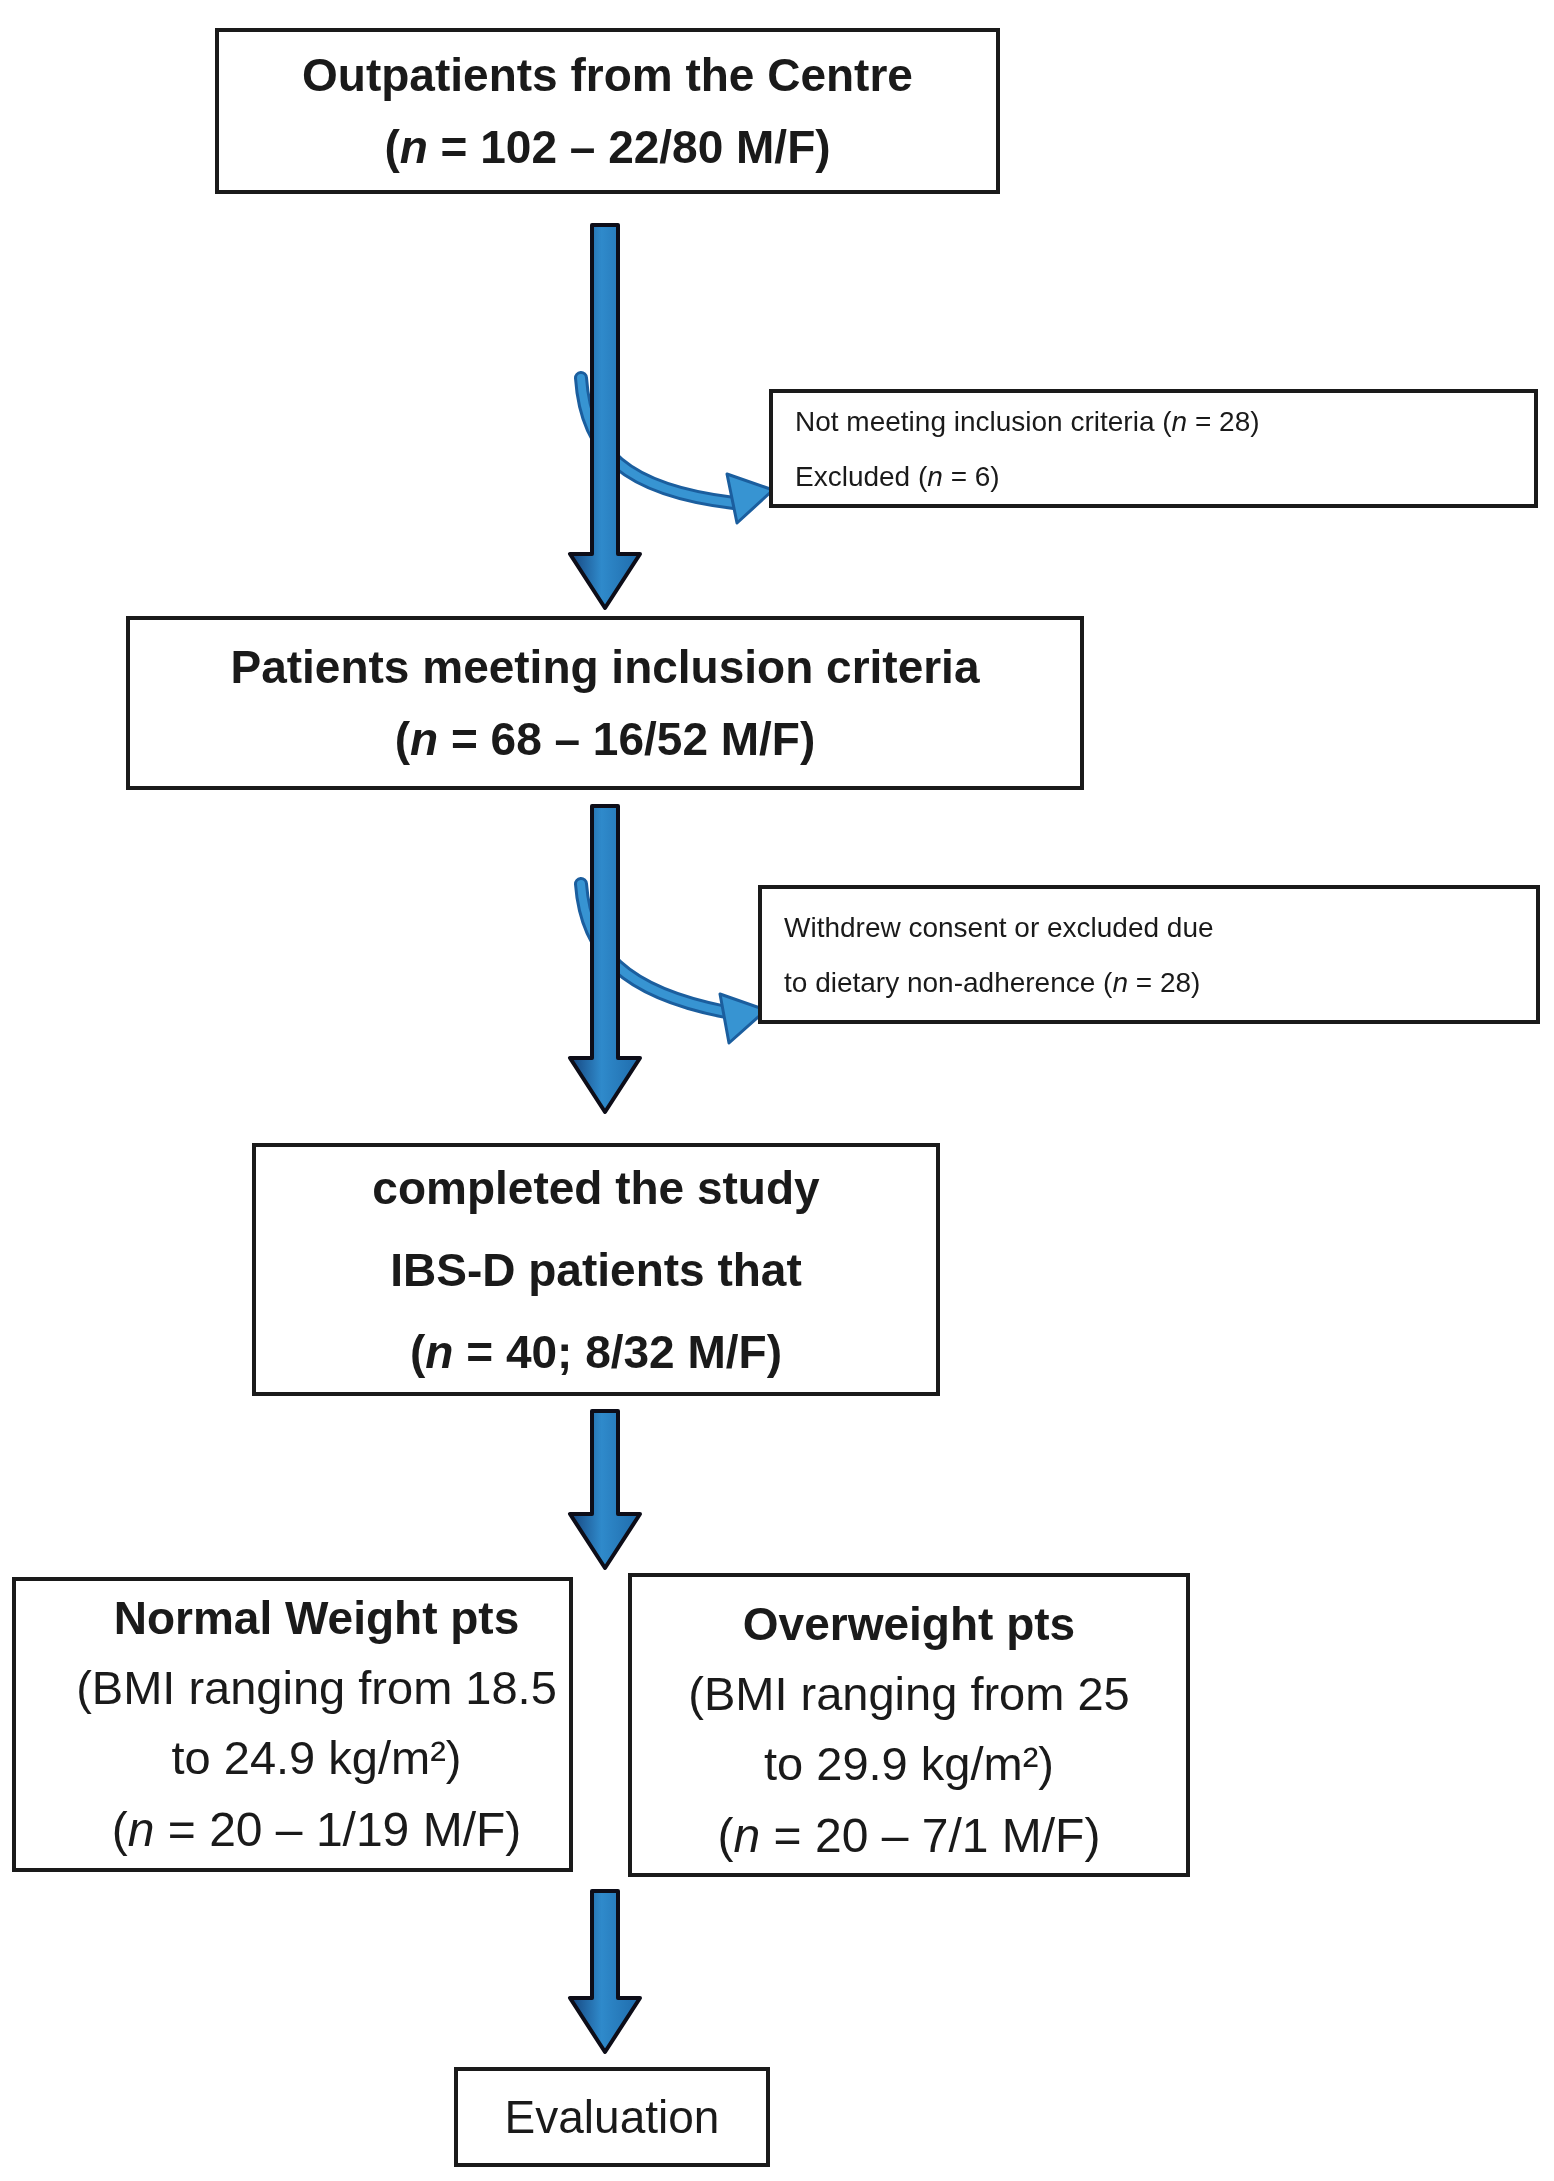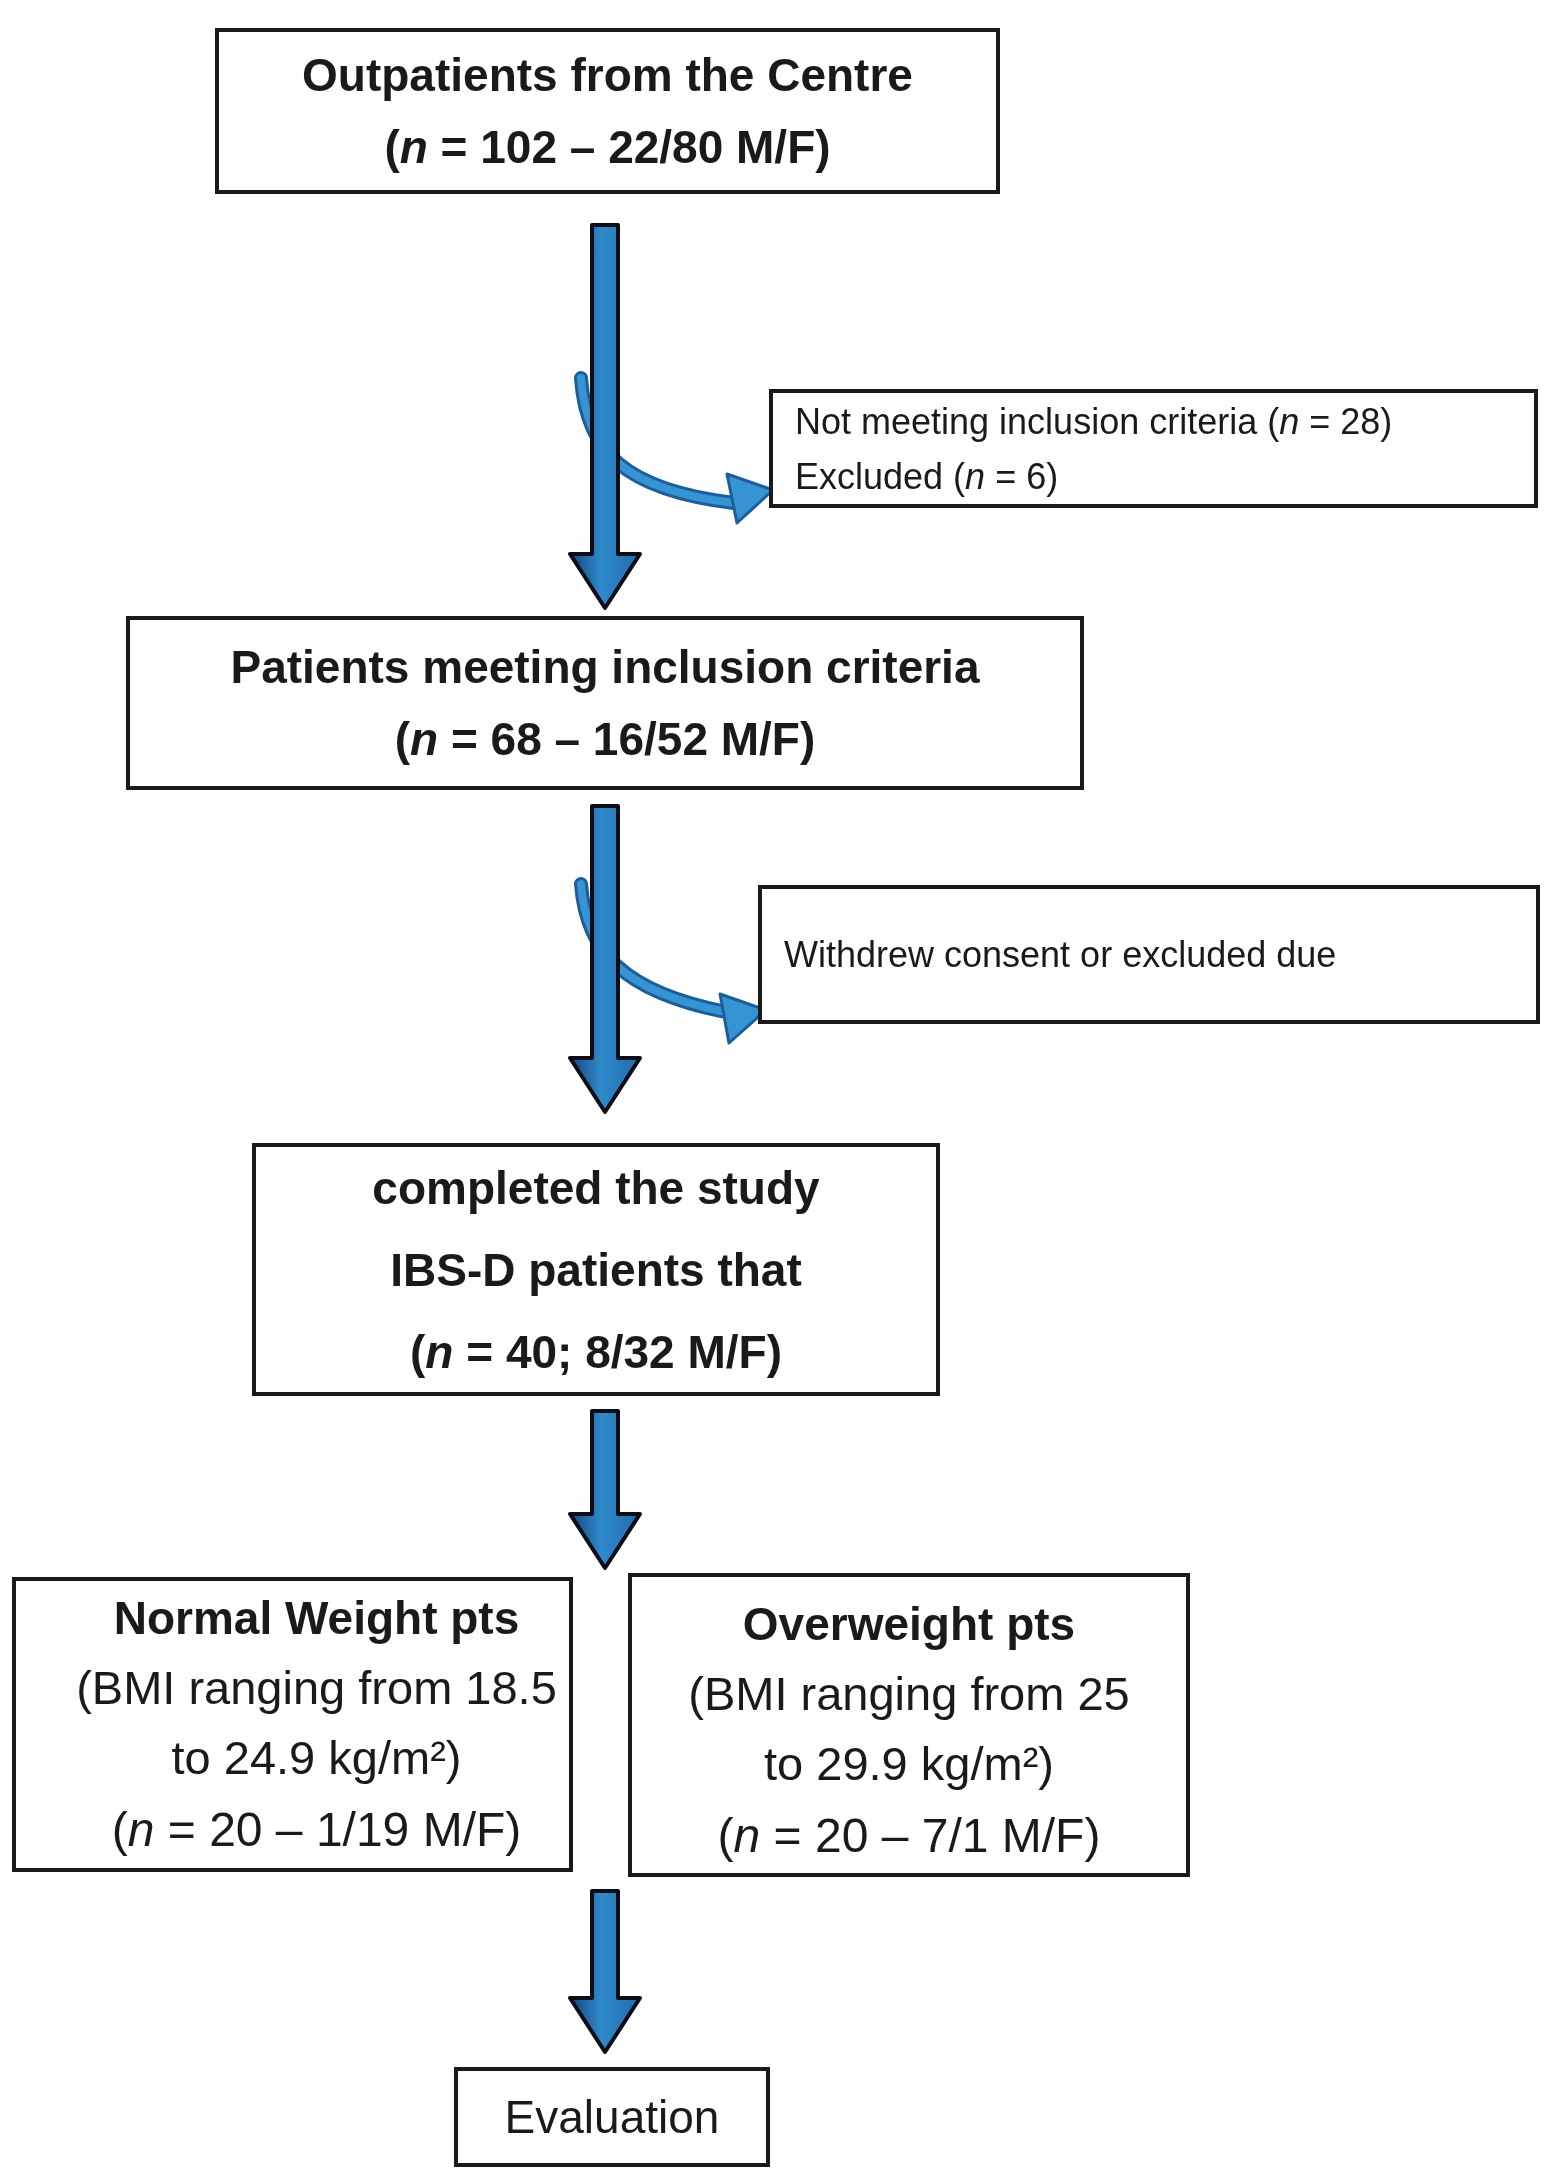--- a/index.html
+++ b/index.html
@@ -20,21 +20,21 @@
   .box{
     position:absolute;box-sizing:border-box;background:#ffffff;
     border:4px solid var(--box-border,#1a1a1a);
     display:flex;flex-direction:column;justify-content:center;align-items:center;
     text-align:center;z-index:1;
   }
   .box .line{white-space:nowrap;}
   .t-main{font-weight:700;font-size:46px;line-height:72px;}
   .t-main3{font-weight:700;font-size:46px;line-height:82px;}
   .side{align-items:flex-start;text-align:left;padding-left:22px;}
-  .t-side{font-weight:400;font-size:36px;line-height:55px;}
+  .t-side{font-weight:400;font-size:28px;line-height:55px;}
   .bb-title{font-weight:700;font-size:46px;line-height:70px;white-space:nowrap;}
   .bb-bmi{font-weight:400;font-size:47px;line-height:70px;white-space:nowrap;}
   .bb-stat{font-weight:400;font-size:48px;line-height:74px;white-space:nowrap;}
   .t-eval{font-weight:400;font-size:46px;line-height:54px;white-space:nowrap;}
   i{font-style:italic;}
 
   
   #box-outpatients{left:215px;top:28px;width:785px;height:166px;}
   #box-not-meeting{left:769px;top:389px;width:769px;height:119px;}
   #box-meeting{left:126px;top:616px;width:958px;height:174px;}
@@ -86,20 +86,21 @@
     <div class="line t-side"><span>Excluded (</span><i>n</i><span> = 6)</span></div>
   </div>
 
   <div class="box" id="box-meeting">
     <div class="line t-main">Patients meeting inclusion criteria</div>
     <div class="line t-main"><span>(</span><i>n</i><span> = 68 – 16/52 M/F)</span></div>
   </div>
 
   <div class="box side" id="box-withdrew">
     <div class="line t-side">Withdrew consent or excluded due</div>
+    <div class="line t-side"><span>to dietary non-adherence  (</span><i>n</i><span> = 28)</span></div>
   </div>
 
   <div class="box" id="box-completed">
     <div class="line t-main3">completed the study</div>
     <div class="line t-main3">IBS-D patients that</div>
     <div class="line t-main3"><span>(</span><i>n</i><span> = 40; 8/32 M/F)</span></div>
   </div>
 
   <div class="box" id="box-normal">
     <div class="line bb-title">Normal Weight pts</div>

